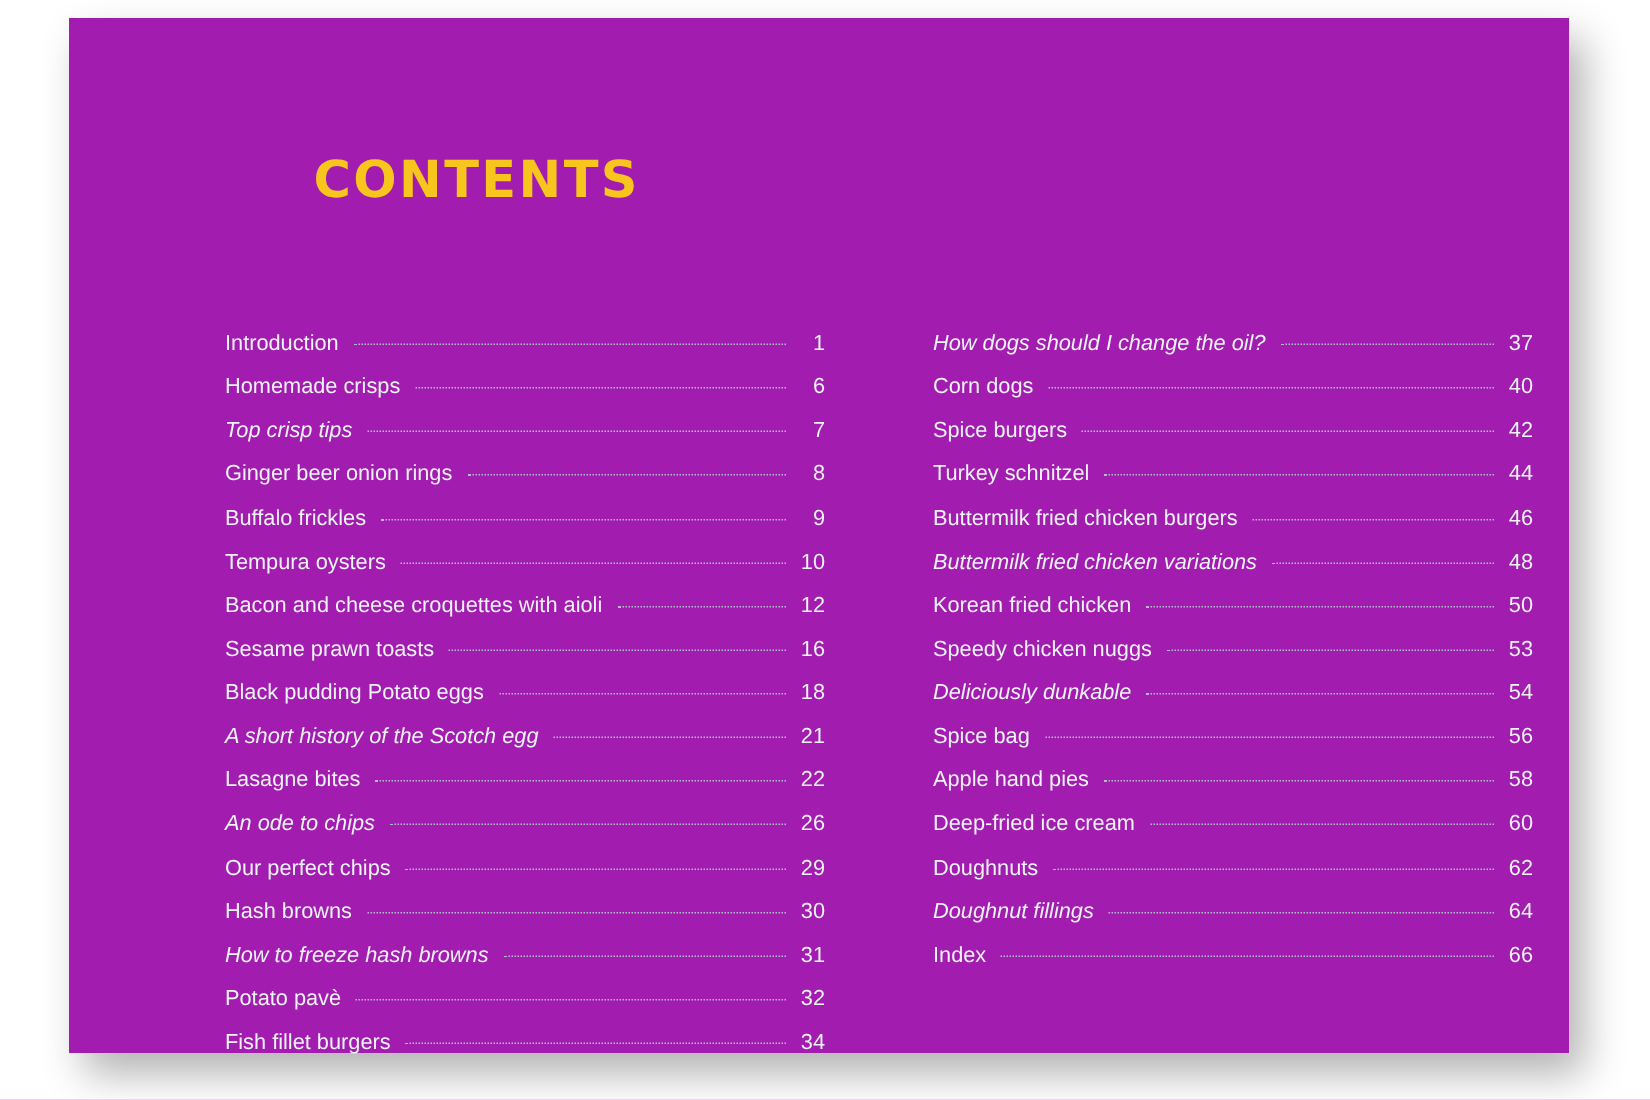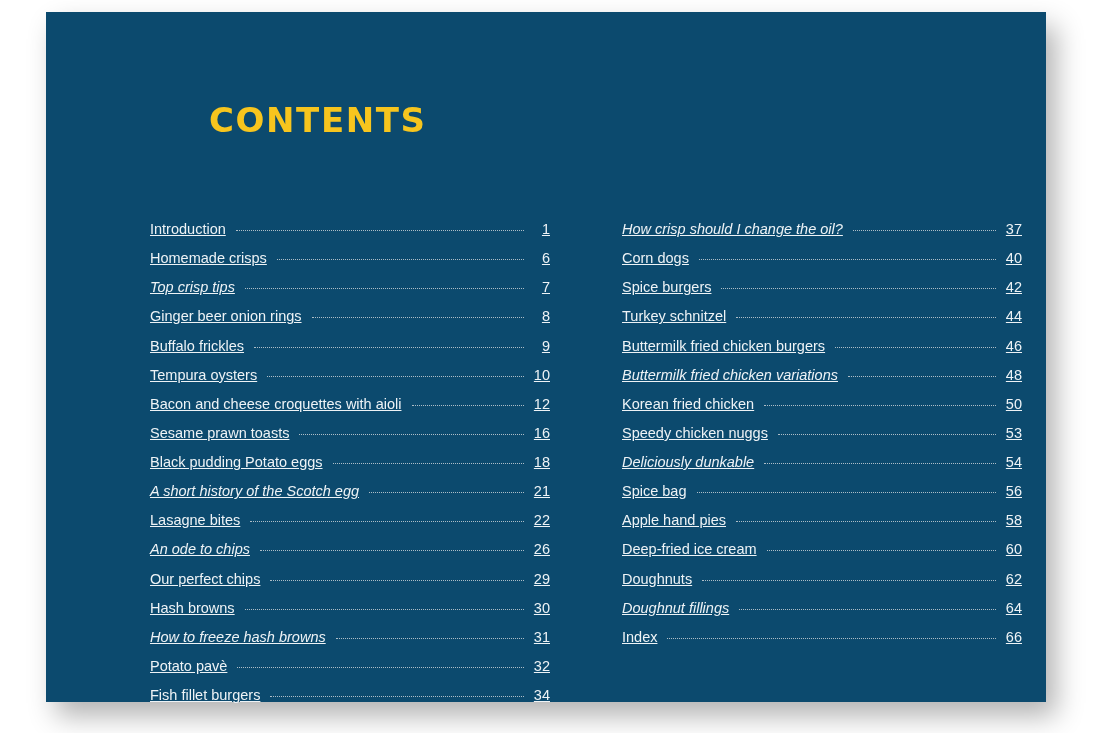--- a/index.html
+++ b/index.html
@@ -18,21 +18,21 @@
     background: #ffffff;
     overflow: hidden;
   }
 
   .page {
     position: absolute;
     left: 46px;
     top: 12px;
     width: 1000px;
     height: 690px;
-    background: #0c4a6e;
+    background: #a21caf;
     box-shadow: 10px 14px 26px rgba(0,0,0,0.30);
   }
 
   .contents-title {
     position: absolute;
     left: 163px;
     top: 88px;
     color: #f7c51e;
     font-size: 34px;
     font-weight: bold;
@@ -54,21 +54,20 @@
   }
 
   .toc-entry {
     display: flex;
     align-items: baseline;
     color: #eef3f6;
     font-size: 14.5px;
     line-height: 1.1;
     margin-bottom: 13.2px;
     white-space: nowrap;
-    text-decoration: underline;
   }
 
   .toc-entry.italic .toc-label {
     font-style: italic;
   }
 
   .toc-entry.spaced {
     margin-top: 8px;
   }
 
@@ -183,21 +182,21 @@
             <span class="toc-page">32</span>
           </div>
           <div class="toc-entry">
             <span class="toc-label">Fish fillet burgers</span>
             <span class="toc-dots"></span>
             <span class="toc-page">34</span>
           </div>
         </div>
       <div class="col">
           <div class="toc-entry italic">
-            <span class="toc-label">How crisp should I change the oil?</span>
+            <span class="toc-label">How dogs should I change the oil?</span>
             <span class="toc-dots"></span>
             <span class="toc-page">37</span>
           </div>
           <div class="toc-entry">
             <span class="toc-label">Corn dogs</span>
             <span class="toc-dots"></span>
             <span class="toc-page">40</span>
           </div>
           <div class="toc-entry">
             <span class="toc-label">Spice burgers</span>

